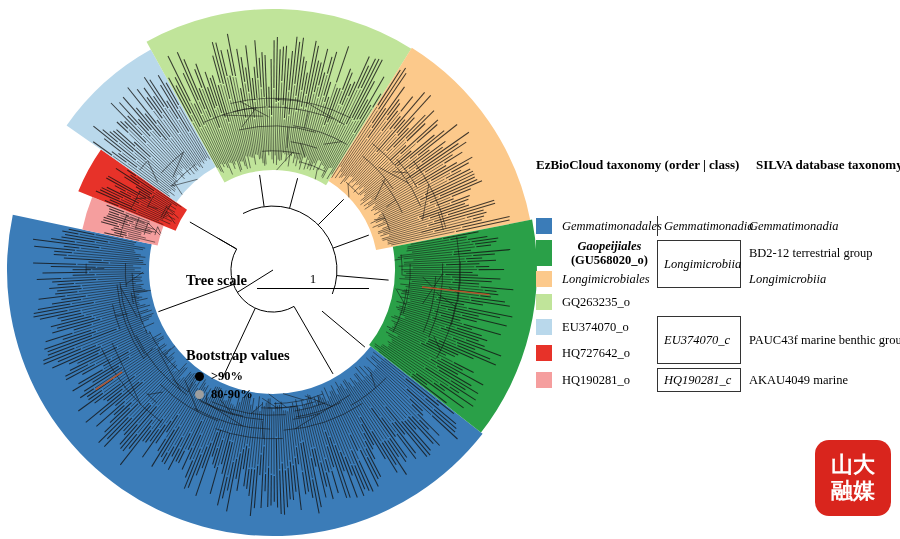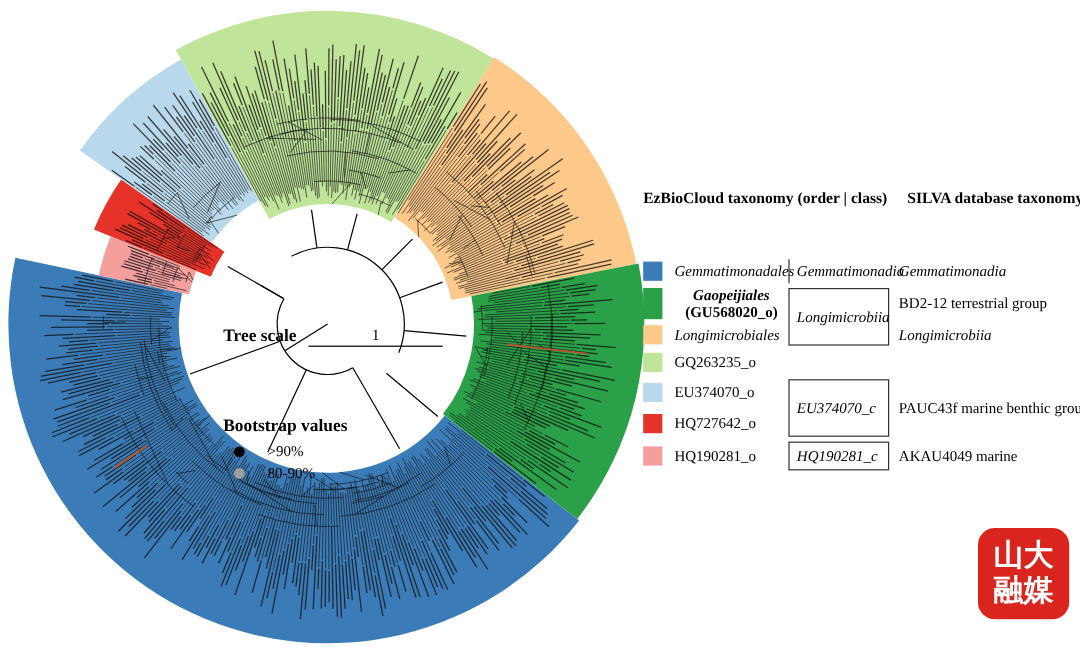--- a/index.html
+++ b/index.html
@@ -11,21 +11,21 @@
   
   .tree-scale{position:absolute;left:186px;top:271px;display:flex;align-items:flex-end;gap:10px;}
   .ts-label{font-weight:bold;font-size:14.5px;}
   .ts-bar{display:flex;flex-direction:column;align-items:center;width:112px;}
   .ts-value{font-size:13px;}
   .ts-line{width:112px;height:0;border-top:1.4px solid #000;margin-top:1px;}
 
   
   .bootstrap{position:absolute;left:186px;top:323px;margin-top:24px;}
   .bs-title{font-weight:bold;font-size:14.5px;margin-bottom:5px;}
-  .bs-item{display:flex;align-items:center;gap:19px;margin:3px 0 3px 9px;font-weight:normal;font-size:12.5px;}
+  .bs-item{display:flex;align-items:center;gap:7px;margin:3px 0 3px 9px;font-weight:bold;font-size:12.5px;}
   .dot{width:9px;height:9px;border-radius:50%;display:inline-block;}
 
   
   .legend{position:absolute;left:536px;top:157px;width:364px;}
   .lg-head{display:grid;grid-template-columns:220px 150px;font-weight:bold;font-size:13px;margin-bottom:5px;}
   .lg-grid{display:grid;grid-template-columns:21px 100px 84px 150px;
            grid-template-rows:24px 30px 22px 24px 26px 26px 28px;
            align-items:center;font-size:12.5px;line-height:1.15;margin-top:41px;}
   .sw{width:16px;height:16px;align-self:center;}
   .sw.tall{height:26px;}
@@ -33,21 +33,21 @@
   .cc{align-self:stretch;display:flex;align-items:center;padding-left:6px;white-space:nowrap;font-style:italic;}
   .cc.bar{border-left:1px solid #333;margin:2px 0;}
   .cc.box{border:1px solid #333;margin:2px 0;}
   .sc{padding-left:8px;white-space:nowrap;}
   .it{font-style:italic;}
   .bd{font-weight:bold;text-align:center;}
 
   
   .logo{position:absolute;left:815px;top:440px;width:76px;height:76px;border-radius:14px;
         background:#d9251d;display:flex;flex-direction:column;align-items:center;justify-content:center;
-        color:#fff;font-weight:bold;font-size:25px;line-height:1.18;}
+        color:#fff;font-weight:bold;font-size:22px;line-height:1.18;}
 </style>
 </head>
 <body>
 
 <div class="canvas">
 
   <svg id="tree-svg" width="900" height="539" viewBox="0 0 900 539">
       <path d="M 370.7 346.3 L 482.6 433.8 A 266 266 0 0 1 12.8 214.7 L 151.7 244.2 A 124 124 0 0 0 370.7 346.3 Z" fill="#3b7cb8"></path>
       <path d="M 157.6 245.5 L 82.3 229.5 A 195 195 0 0 1 92.2 197.0 L 163.6 225.8 A 118 118 0 0 0 157.6 245.5 Z" fill="#f59e9e"></path>
       <path d="M 175.6 230.7 L 78.3 191.3 A 210 210 0 0 1 101.0 149.5 L 187.0 209.8 A 105 105 0 0 0 175.6 230.7 Z" fill="#e73229"></path>

